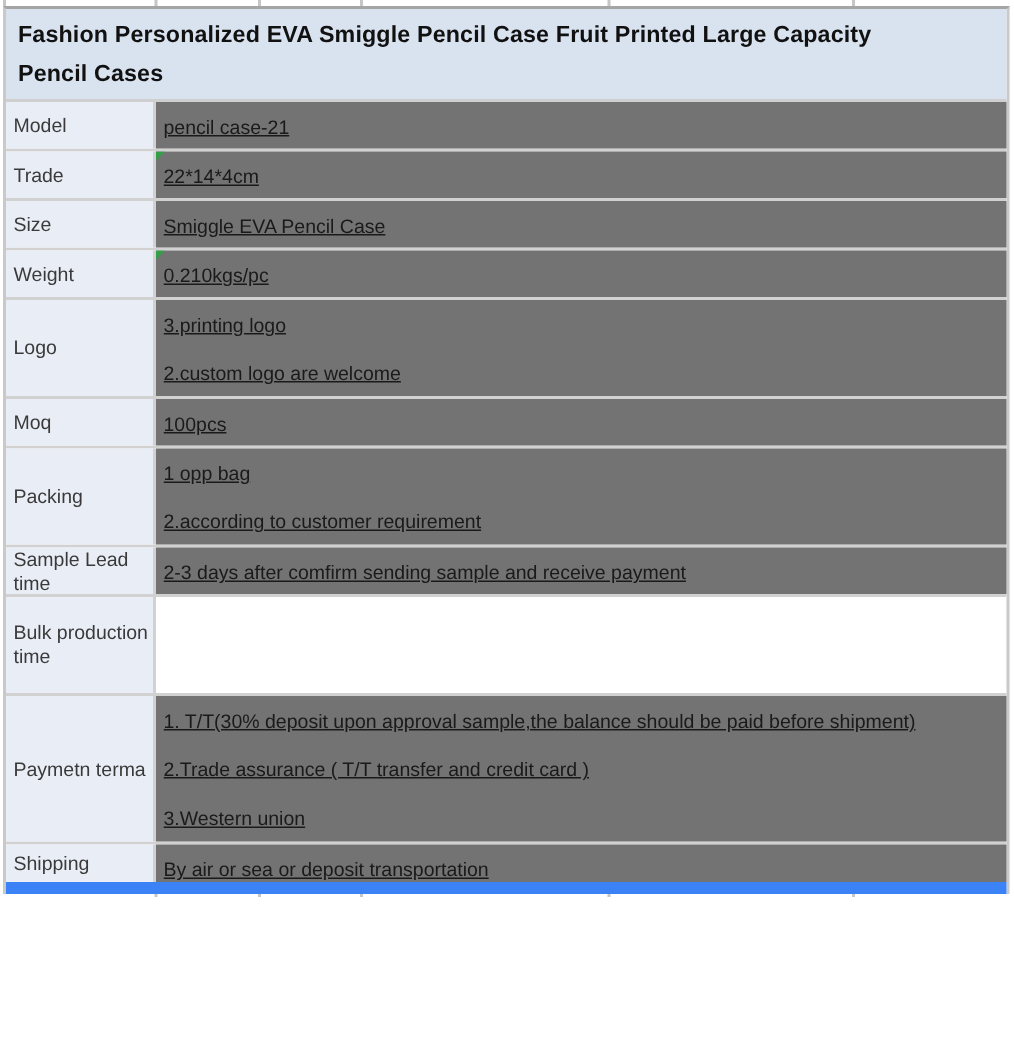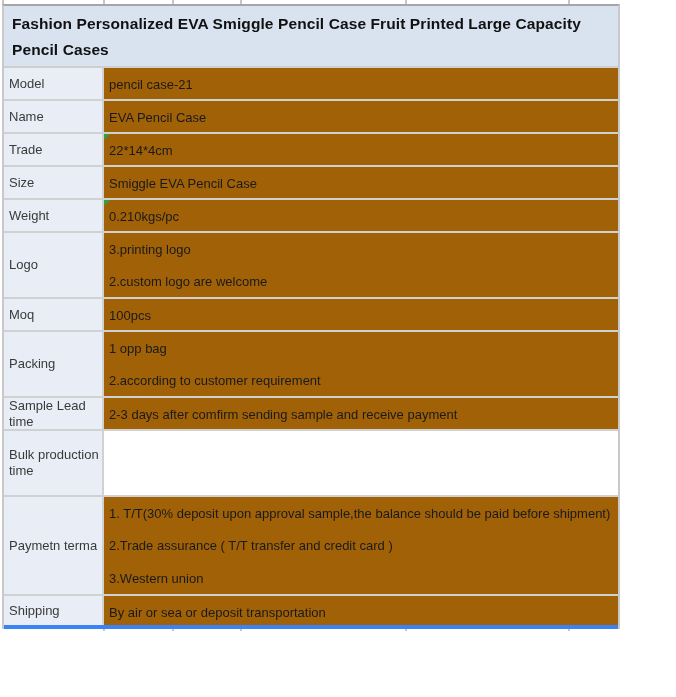--- a/index.html
+++ b/index.html
@@ -17,21 +17,21 @@
   
   .strip { position: relative; margin-left: 2px; width: 670px; }
   .strip-top { height: 4px; }
   .strip-bottom { height: 2px; }
   .tick { position: absolute; width: 2px; background: #c6c6c6; top: 0; }
   .strip-top .tick { height: 4px; }
   .strip-bottom .tick { height: 2px; }
 
   .spec-table {
     margin-left: 2px;
-    width: 618px;
+    width: 671px;
     box-sizing: border-box;
     border-left: 2px solid #c9c9c9;
     border-right: 2px solid #c9c9c9;
     border-top: 2px solid #a5a5a5;
     background: #ffffff;
   }
 
   .header-row {
     box-sizing: border-box;
     height: 62px;
@@ -42,49 +42,50 @@
   .title {
     font-weight: bold;
     font-size: 15.5px;
     line-height: 26px;
     color: #111111;
     width: 600px;
     letter-spacing: 0.1px;
   }
 
   .row { display: flex; box-sizing: border-box; border-bottom: 2px solid #d1d1d1; }
-  .row:last-child { border-bottom: 4px solid #3b82f6; }
+  .row:last-child { border-bottom: 8px solid #3b82f6; }
   .h33 { height: 33px; }
   .h66 { height: 66px; }
   .h99 { height: 99px; }
 
   .cell { box-sizing: border-box; }
   .label {
     width: 100px;
     background: #e9eef6;
     border-right: 2px solid #d1d1d1;
     display: flex;
     align-items: center;
     padding: 0 3px 0 5px;
     font-size: 13px;
     line-height: 16px;
     color: #3a3a3a;
     overflow: hidden;
   }
   .value {
     flex: 1;
     position: relative;
-    background: #a16207;
+    background: #737373;
     display: flex;
     flex-direction: column;
     justify-content: center;
     padding-left: 5px;
     font-size: 13px;
     color: #1a1a1a;
     overflow: hidden;
+    text-decoration: underline;
   }
   .value .line { height: 33px; line-height: 33px; white-space: nowrap; overflow: hidden; }
 
   
   .marker {
     position: absolute;
     top: 0; left: 0;
     width: 0; height: 0;
     border-top: 6px solid #33a047;
     border-right: 6px solid transparent;
@@ -110,26 +111,20 @@
       <div class="title">Fashion Personalized EVA Smiggle Pencil Case Fruit Printed Large Capacity Pencil Cases</div>
     </div>
 
     <div class="row h33">
       <div class="cell label">Model</div>
       <div class="cell value">
         <div class="line">pencil case-21</div>
       </div>
     </div>
 
-    <div class="row h33">
-      <div class="cell label">Name</div>
-      <div class="cell value">
-        <div class="line">EVA Pencil Case</div>
-      </div>
-    </div>
 
     <div class="row h33">
       <div class="cell label">Trade</div>
       <div class="cell value">
         <span class="marker"></span>
         <div class="line">22*14*4cm</div>
       </div>
     </div>
 
     <div class="row h33">

